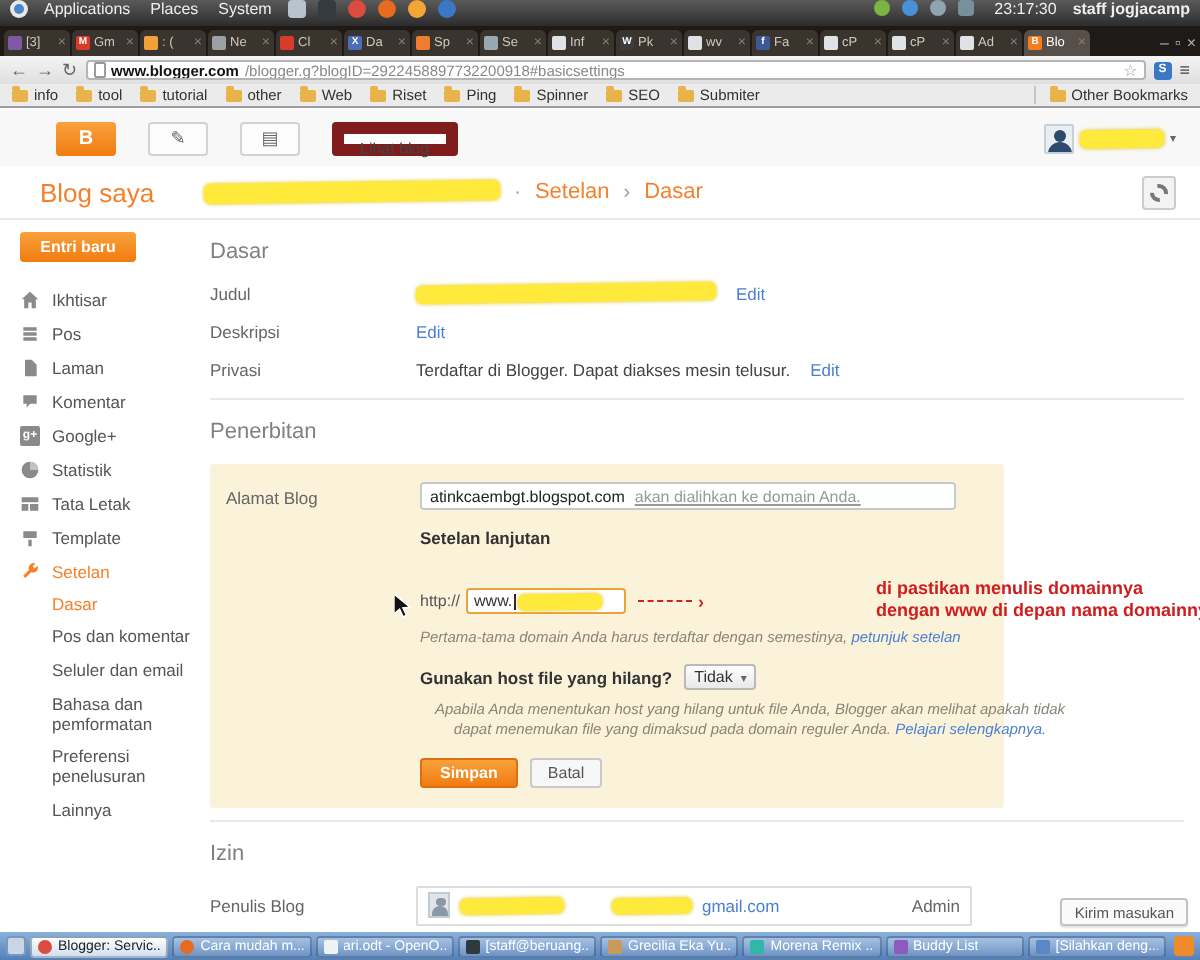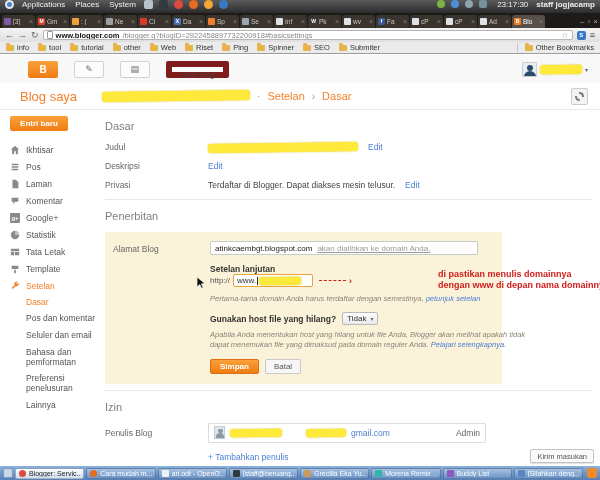--- a/index.html
+++ b/index.html
@@ -72,47 +72,47 @@
   .snav svg { width:10px; height:10px; flex:none; }
   .snav.active { color:#f4802b; }
   .ssub { padding:3.5px 0 3.5px 26px; line-height:1.15; }
   .ssub.active { color:#f4802b; }
   .gp { width:10px; height:10px; background:#8a8a8a; border-radius:1px; color:#fff; font-size:6px; font-weight:bold; text-align:center; line-height:10px; flex:none; }
 
   
   .main { position:absolute; top:110px; left:105px; right:8px; font-size:8.5px; color:#666; }
   .sechead { font-size:11px; color:#808080; margin:10px 0 10px 0; }
   .sep { border:none; border-top:1px solid #e8e8e8; margin:2px 0 8px 0; }
-  .frow { display:flex; align-items:flex-end; margin-bottom:9px; }
+  .frow { display:flex; align-items:flex-start; margin-bottom:9px; }
   .flabel { width:103px; flex:none; color:#666; }
   .link { color:#4a7fd4; }
   .val { color:#444; }
 
   
   .panel { position:relative; background:#fbf2da; border-radius:2px; width:397px; padding:9px 8px 10px 8px; margin-bottom:6px; }
   .plabel { position:absolute; left:8px; top:12px; color:#666; }
   .pbody { margin-left:97px; position:relative; }
   .addrinput { width:268px; height:14px; background:#fff; border:1px solid #c9c9c9; border-radius:2px; display:flex; align-items:center; gap:5px; padding:0 4px; font-size:8px; }
   .addrmain { color:#222; }
   .addrhint { color:#999;text-decoration:underline; }
   .advhead { font-weight:bold; color:#333; margin-top:9px; font-size:8.5px; }
-  .httprow { display:flex; align-items:center; gap:3px; margin-top:0; position:relative; }
+  .httprow { display:flex; align-items:center; gap:3px; margin-top:20px; position:relative; }
   .cursor { position:absolute; left:-13px; top:3px; }
   .proto { color:#555; font-size:8px; }
   .domaininput { width:80px; height:13px; background:#fff; border:1.5px solid #e8a33b; border-radius:2px; display:flex; align-items:center; padding:0 3px; font-size:8px; color:#333; gap:1px; }
   .tcaret { width:1px; height:8px; background:#222; }
   .dashline { width:27px; border-top:1.5px dashed #d02020; margin-left:3px; }
   .arrowhead { color:#d02020; font-size:9px; font-weight:bold; line-height:8px; }
   .rednote { position:absolute; left:228px; top:-5px; width:280px; color:#cf1d1d; font-weight:bold; font-size:9px; line-height:1.2; }
   .hint { font-style:italic; color:#8a8578; font-size:7.5px; margin-top:7px; }
   .hint .link { font-style:italic; }
   .hostrow { display:flex; align-items:center; gap:6px; margin-top:9px; }
   .hostq { font-weight:bold; color:#333; font-size:8.5px; }
   .dropdown { height:13px; background:linear-gradient(#fdfdfd,#e9e9e9); border:1px solid #b9b9b9; border-radius:2px; font-size:8px; color:#333; padding:0 4px; display:flex; align-items:center; gap:4px; }
-  .hostdesc { font-style:italic; color:#8a8578; font-size:7.5px; margin-top:5px; width:330px; line-height:1.3; }
+  .hostdesc { font-style:italic; color:#8a8578; font-size:7.5px; margin-top:5px; width:330px; line-height:1.3;text-align:center; }
   .btnrow { display:flex; gap:6px; margin-top:9px; }
   .simpan { height:15px; padding:0 9px; background:linear-gradient(#f9a13c,#ef7c10); border:1px solid #dd6f0d; border-radius:2px; color:#fff; font-size:8px; font-weight:bold; line-height:14px; }
   .batal { height:15px; padding:0 8px; background:#f7f7f7; border:1px solid #c9c9c9; border-radius:2px; color:#555; font-size:8px; line-height:14px; }
 
   
   .authorbox { width:278px; height:20px; background:#fff; border:1px solid #ddd; border-radius:1px; display:flex; align-items:center; gap:5px; padding:0 5px; }
   .aav { width:11px; height:13px; background:#dfe5ea; border:1px solid #c2cad2; position:relative; flex:none; }
   .aav::before { content:""; position:absolute; top:1.5px; left:3px; width:4.5px; height:4.5px; border-radius:50%; background:#8a97a5; }
   .aav::after { content:""; position:absolute; bottom:0; left:1px; width:8px; height:5px; border-radius:4px 4px 0 0; background:#8a97a5; }
   .admin { margin-left:auto; color:#666; }

